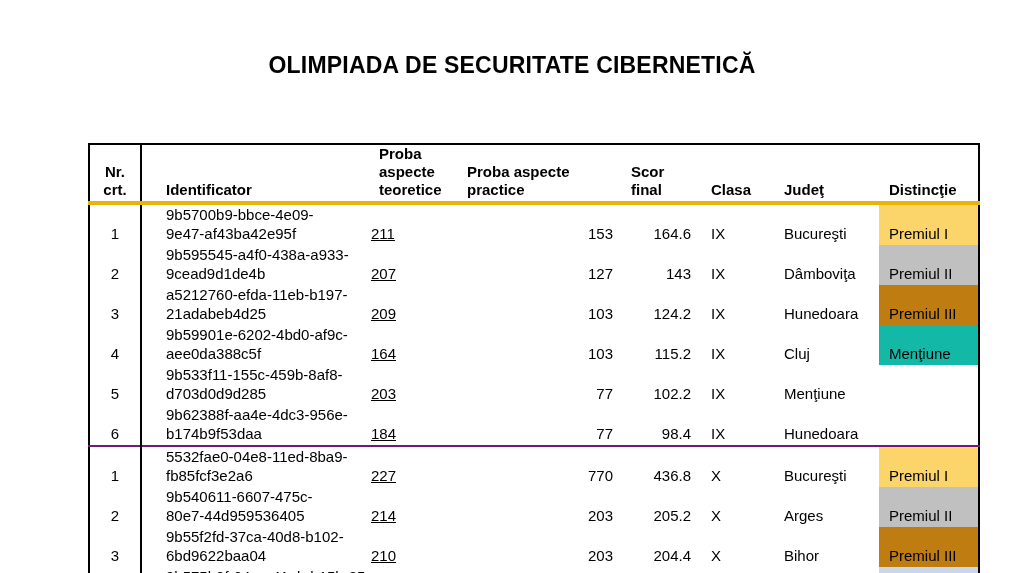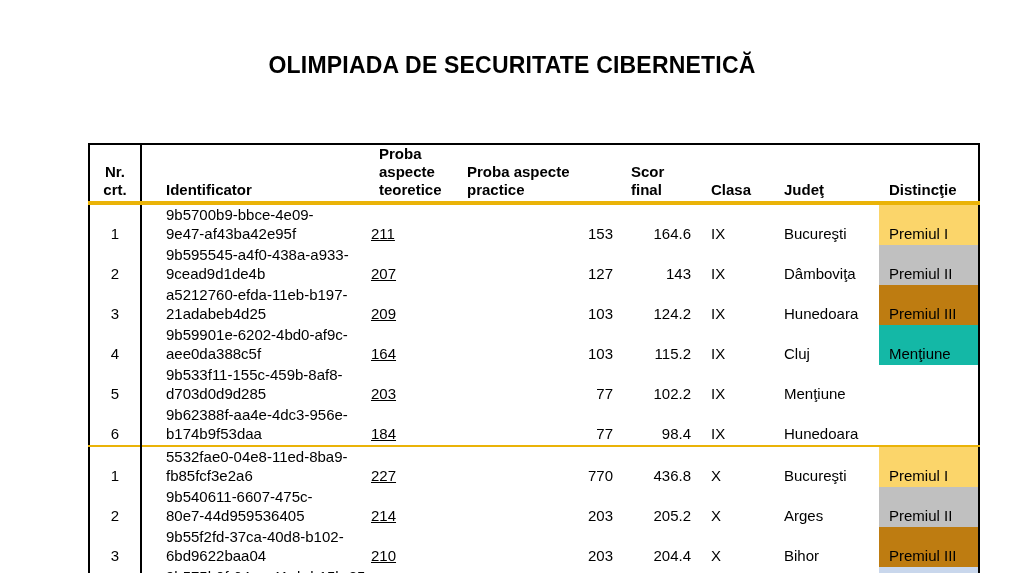--- a/index.html
+++ b/index.html
@@ -67,21 +67,21 @@
   th.c3 { padding-left: 8px; }
   th.c4 { padding-left: 8px; }
   th.c5 { padding-left: 10px; }
   th.c6, td.c6 { padding-left: 14px; }
   th.c7, td.c7 { padding-left: 10px; }
   th.c8, td.c8 { padding-left: 10px; }
   td.c3.num { text-align: left; padding-right: 6px; text-decoration: underline; }
   td.c4.num { text-align: right; padding-right: 8px; }
   td.c5.num { text-align: right; padding-right: 6px; }
   td.pre { white-space: pre-line; }
-  tr.section-start td { border-top: 2px solid #eab308; margin-left: 31px; }
+  tr.section-start td { border-top: 2px solid #701a75; margin-left: 31px; }
 </style>
 </head>
 <body>
 
 <div class="page">
 
   <h1 class="title">OLIMPIADA DE SECURITATE CIBERNETICĂ</h1>
 
 
   <table class="results">

